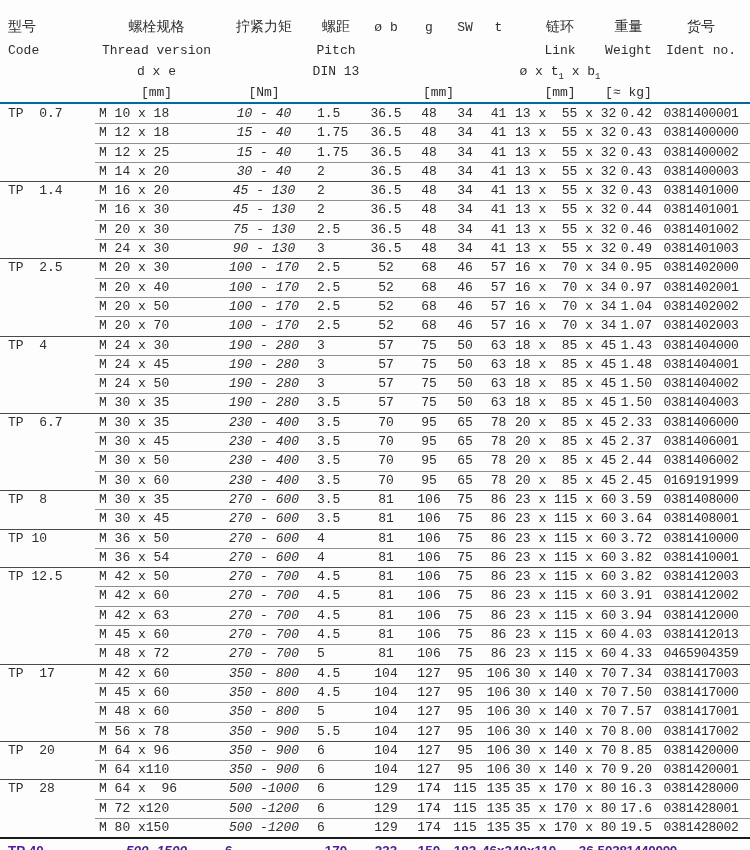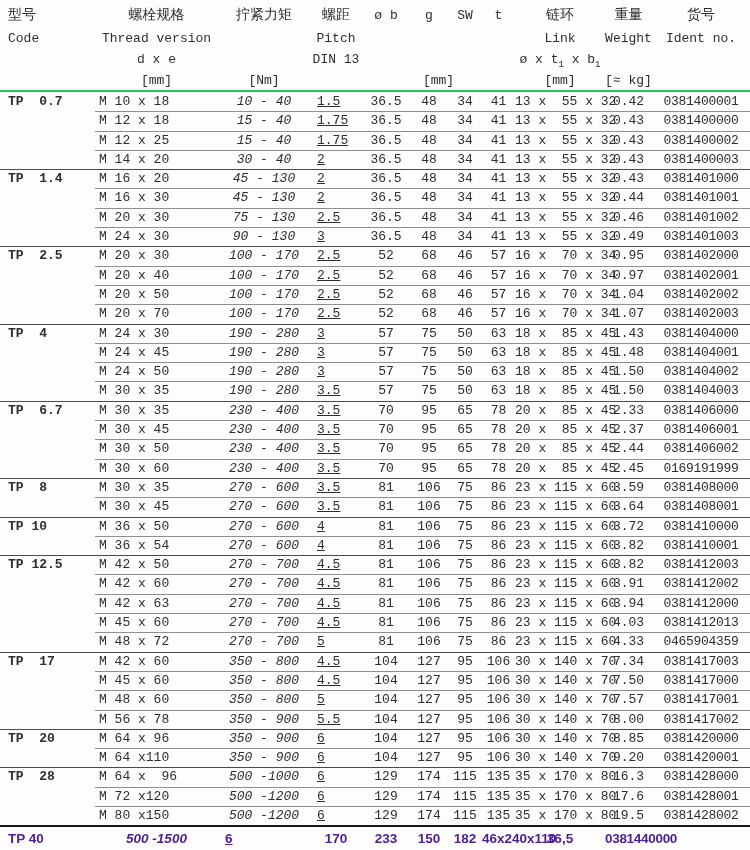--- a/index.html
+++ b/index.html
@@ -6,22 +6,22 @@
   .page{
     width:750px;height:850px;overflow:hidden;background:#fdfdfd;
     font-family:"Liberation Mono","DejaVu Sans Mono",monospace;
     color:#2e2e2e;position:relative;box-sizing:border-box;
   }
   
   .thead{
     display:grid;
     grid-template-columns:95px 123px 92px 52px 48px 38px 34px 33px 90px 47px 98px;
     grid-template-rows:23px 22px 21px 20px;
-    padding-top:4px;
-    border-bottom:2px solid #22c55e;
+    padding-top:16px;
+    border-bottom:2px solid #0369a1;
     box-sizing:border-box;
   }
   .h{
     white-space:nowrap;overflow:visible;text-align:center;
     font-size:13px;line-height:21px;align-self:center;justify-self:center;
   }
   .h.cn{font-size:14px;}
   .h.left{justify-self:start;padding-left:8px;text-align:left;}
   .h sub{font-size:9px;line-height:0;}
   
@@ -42,27 +42,27 @@
   .row.bold{
     height:27px;line-height:27px;
     font-family:"Liberation Sans","DejaVu Sans",sans-serif;
     font-weight:700;font-size:13.5px;color:#4c1d95;
   }
   .row.bold::before{
     content:'';position:absolute;left:0;right:0;top:0;
     border-top:2.5px solid #1a1a1a;
   }
   .cell{overflow:visible;}
-  .c-code{white-space:pre;padding-left:8px;font-weight:bold;}
+  .c-code{white-space:pre;padding-left:8px;}
   .c-thread{white-space:pre;padding-left:4px;}
   .c-torque{white-space:pre;text-align:center;font-style:italic;}
-  .c-pitch{padding-left:7px;text-decoration:underline;}
+  .c-pitch{padding-left:7px;}
   .c-num{text-align:center;}
   .c-link{white-space:pre;text-align:center;}
-  .c-weight{text-align:center;}
+  .c-weight{text-align:right;}
   .c-ident{text-align:center;letter-spacing:-0.3px;}
 </style>
 </head>
 <body>
 
 <div class="page">
 
   <div class="thead">
 
     <div class="h cn left" style="grid-column:1;grid-row:1">型号</div>

